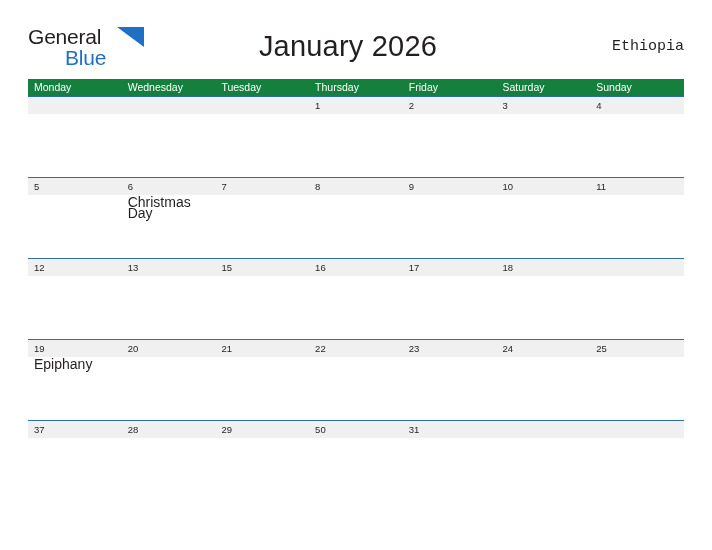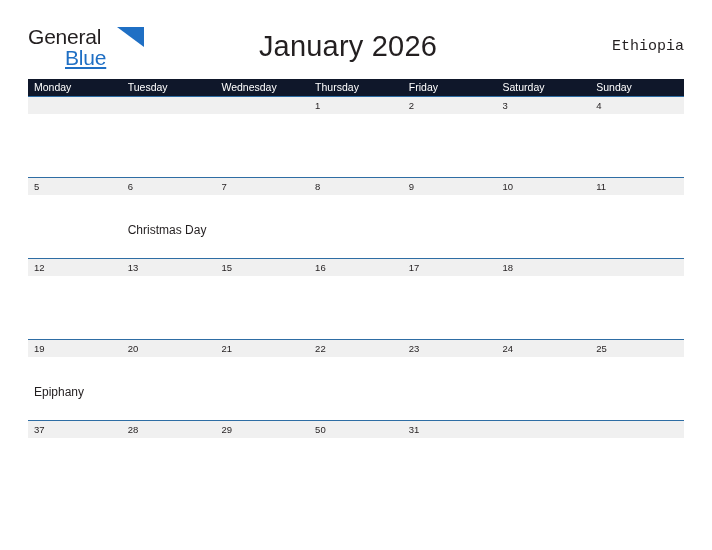--- a/index.html
+++ b/index.html
@@ -60,21 +60,20 @@
   }
   .logo-flag svg { display: block; }
   .logo-blue {
     position: absolute;
     left: 37px;
     top: 21px;
     font-size: 21px;
     letter-spacing: -0.2px;
     color: #1f6fc4;
     font-family: "Liberation Sans", sans-serif;
-    text-decoration: underline;
   }
 
   .cal-title {
     position: absolute;
     left: 0;
     right: 16px;
     top: 6px;
     text-align: center;
     font-size: 29px;
     color: #231f20;
@@ -97,21 +96,21 @@
     position: absolute;
     left: 28px;
     top: 79px;
     width: 656px;
   }
 
   .dow-row {
     display: flex;
     width: 656px;
     height: 17px;
-    background: #0f172a;
+    background: #15803d;
   }
   .dow-cell {
     width: 93.714px;
     height: 17px;
     color: #ffffff;
     font-size: 10.5px;
     line-height: 17px;
     padding-left: 6px;
     font-family: "Liberation Sans", sans-serif;
     white-space: nowrap;
@@ -146,26 +145,25 @@
   .week-events {
     display: flex;
     width: 656px;
     height: 63px;
     background: #ffffff;
   }
   .event-cell {
     width: 93.714px;
     height: 63px;
     padding: 2px 4px 0 6px;
-    font-size: 12px;
+    font-size: 14px;
     line-height: 11px;
     color: #231f20;
     font-family: "Liberation Sans", sans-serif;
     overflow: hidden;
-    margin-top: 28px;
   }
   .event-line { display: block; }
 </style>
 </head>
 <body>
 
 <div class="page">
 
   <div class="topbar">
 
@@ -182,22 +180,22 @@
     <div class="cal-title">January 2026</div>
 
     <div class="country">Ethiopia</div>
 
   </div>
 
   <div class="calendar">
 
     <div class="dow-row">
       <div class="dow-cell">Monday</div>
+      <div class="dow-cell">Wednesday</div>
       <div class="dow-cell">Tuesday</div>
-      <div class="dow-cell">Wednesday</div>
       <div class="dow-cell">Thursday</div>
       <div class="dow-cell">Friday</div>
       <div class="dow-cell">Saturday</div>
       <div class="dow-cell">Sunday</div>
     </div>
 
     <div class="week">
       <div class="week-dates">
         <div class="date-cell empty"></div>
         <div class="date-cell empty"></div>

